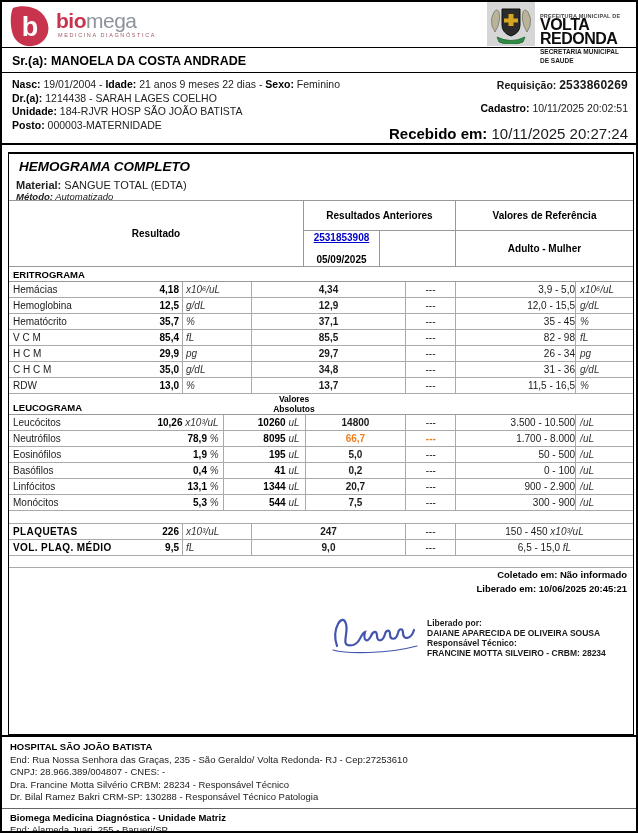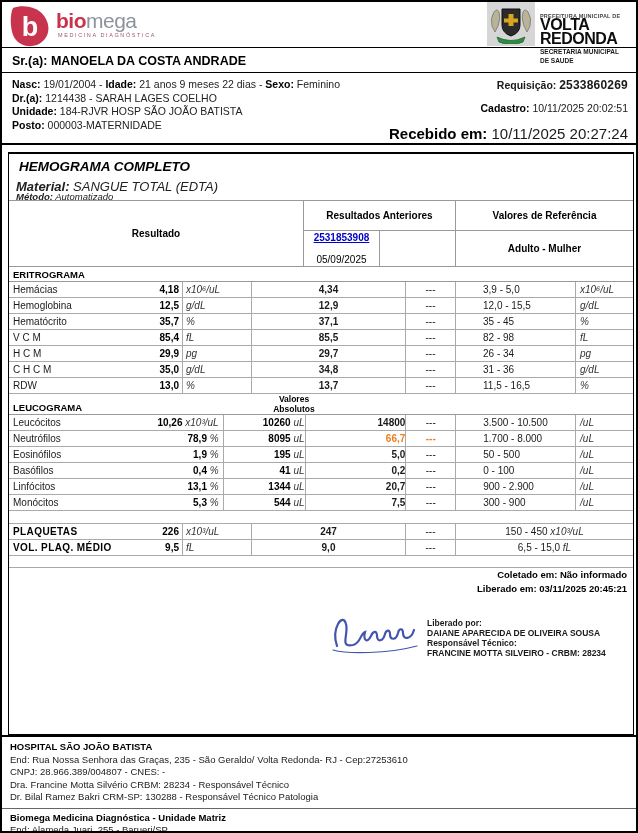--- a/index.html
+++ b/index.html
@@ -34,56 +34,56 @@
   .req-line { position:absolute; right:0; top:4px; width:300px; font-size:10.5px; font-weight:bold; white-space:nowrap; }
   .req-number { font-size:12px; font-weight:bold; letter-spacing:0.2px; }
   .cad-line { position:absolute; right:0; top:28px; width:300px; font-size:10.5px; white-space:nowrap; }
   .rec-line { position:absolute; right:0; top:51px; width:300px; font-size:15px; white-space:nowrap; }
   .cad-line b, .rec-line b { color:#000; }
 
   
   .results-box { position:absolute; top:150px; left:6px; width:626px; height:583px;
                  border:1px solid #000; border-top-width:2px; background:#fff; }
   .exam-title { position:absolute; left:10px; top:5px; font-size:13.5px; font-weight:bold; font-style:italic; color:#000; }
-  .exam-material { position:absolute; left:7px; top:25px; font-size:13px; font-style:italic; color:#222; }
+  .exam-material { position:absolute; left:7px; top:25px; font-size:11px; color:#222; }
   .exam-metodo  { position:absolute; left:7px; top:37px; font-size:9.5px; font-style:italic; color:#222; }
   .exam-material b, .exam-metodo b { font-weight:bold; }
 
   .tbl { position:absolute; top:46px; left:0; width:624px; }
   .hdr-grid { display:grid; grid-template-columns:295px 76px 76px 177px; grid-template-rows:30px 36px;
               border-top:1px solid #999; font-size:10px; font-weight:bold; color:#000; }
   .hdr-grid > div { border-bottom:1px solid #999; display:flex; align-items:center; justify-content:center; text-align:center; }
   .h-res { grid-row:1 / 3; grid-column:1; border-right:1px solid #999; }
   .h-ant { grid-column:2 / 4; border-right:1px solid #999; }
   .h-ref { grid-column:4; }
   .h-link { grid-column:2; border-right:1px solid #999; flex-direction:column; }
   .h-empty { grid-column:3; border-right:1px solid #999; }
   .h-group { grid-column:4; }
   .prev-link { color:#0000cc; font-weight:bold; text-decoration:underline; font-size:10px; cursor:pointer; }
-  .prev-date { font-size:10px; font-weight:normal; margin-top:11px; }
+  .prev-date { font-size:10px; font-weight:bold; margin-top:11px; }
 
   .sec-row { height:15px; border-bottom:1px solid #999; font-size:9.5px; font-weight:bold; color:#000;
              padding:2px 0 0 4px; position:relative; }
   .sec-row.tall { height:21px; padding-top:8px; }
   .abs-hdr { position:absolute; left:235px; top:1px; width:100px; text-align:center;
              font-size:8.5px; line-height:9.5px; font-weight:bold; }
 
   .row { display:flex; height:16px; border-bottom:1px solid #aaa; font-size:10px; line-height:15px; color:#1a1a1a; }
   .row b { color:#000; }
   .c-name { width:173px; display:flex; justify-content:space-between; padding:0 3px 0 4px; }
   .c-unit { width:69px; border-left:1px solid #aaa; font-style:italic; padding-left:3px; color:#333; }
   .c-prev1 { width:154px; border-left:1px solid #aaa; text-align:center; font-weight:bold; }
   .c-prev2 { width:50px; border-left:1px solid #aaa; text-align:center; }
-  .c-ref { width:120px; border-left:1px solid #aaa; text-align:left;padding-left:27px; }
+  .c-ref { width:120px; border-left:1px solid #aaa; text-align:right;padding-left:27px; }
   .c-runit { width:58px; border-left:1px solid #aaa; font-style:italic; padding-left:4px; color:#333; }
   .u { font-style:italic; font-weight:normal; color:#333; }
   
   .c-namepct { width:214px; display:flex; justify-content:space-between; padding:0 4px; }
-  .c-abs { width:82px; border-left:1px solid #aaa; text-align:right; }
-  .l-prev1 { width:101px; border-left:1px solid #aaa; text-align:right; font-weight:bold; }
+  .c-abs { width:82px; border-left:1px solid #aaa; text-align:right; padding-right:5px; }
+  .l-prev1 { width:101px; border-left:1px solid #aaa; text-align:center; font-weight:bold; }
   
   .c-refmerge { width:178px; border-left:1px solid #aaa; text-align:center; }
   .p-name { font-weight:bold; letter-spacing:0.4px; color:#000; }
   .gap-row { height:13px; border-bottom:1px solid #aaa; }
   .gap-row.small { height:12px; }
   .alert .l-prev1, .alert .c-prev2 { color:#ee7f1d; font-weight:bold; }
 
   .collected { position:absolute; right:6px; top:414px; text-align:right; font-size:9.5px; font-weight:bold;
                line-height:13.5px; color:#000; }
   .sigblock { position:absolute; right:6px; top:452px; display:flex; align-items:flex-end; }
@@ -369,21 +369,21 @@
             <div class="c-prev2">---</div>
             <div class="c-refmerge"><span>6,5 - 15,0 </span><span class="u">fL</span></div>
           </div>
         </div>
 
       <div class="gap-row small"></div>
     </div>
 
     <div class="collected">
       <div><span>Coletado em:</span><span> Não informado</span></div>
-      <div><span>Liberado em:</span><span> 03/11/2025 20:45:21</span></div>
+      <div><span>Liberado em:</span><span> 10/06/2025 20:45:21</span></div>
     </div>
 
     <div class="sigblock">
       <svg width="96" height="52" viewBox="0 0 96 52">
         <path d="M10 40 C4 22 16 6 19 18 C22 28 12 42 26 39 C34 37 33 28 38 26 C36 34 40 38 44 30 C46 25 50 24 50 30 C50 36 56 36 58 28 C59 24 63 23 63 28 C63 34 69 35 71 27 C72 22 76 22 76 27 C76 34 84 34 87 24" stroke="#4254ae" stroke-width="2.2" fill="none" stroke-linecap="round"></path>
         <path d="M6 44 C20 48 60 48 90 40" stroke="#4254ae" stroke-width="1.2" fill="none" stroke-linecap="round"></path>
       </svg>
       <div class="sigtext">
         <div>Liberado por:</div>
         <div>DAIANE APARECIDA DE OLIVEIRA SOUSA</div>

